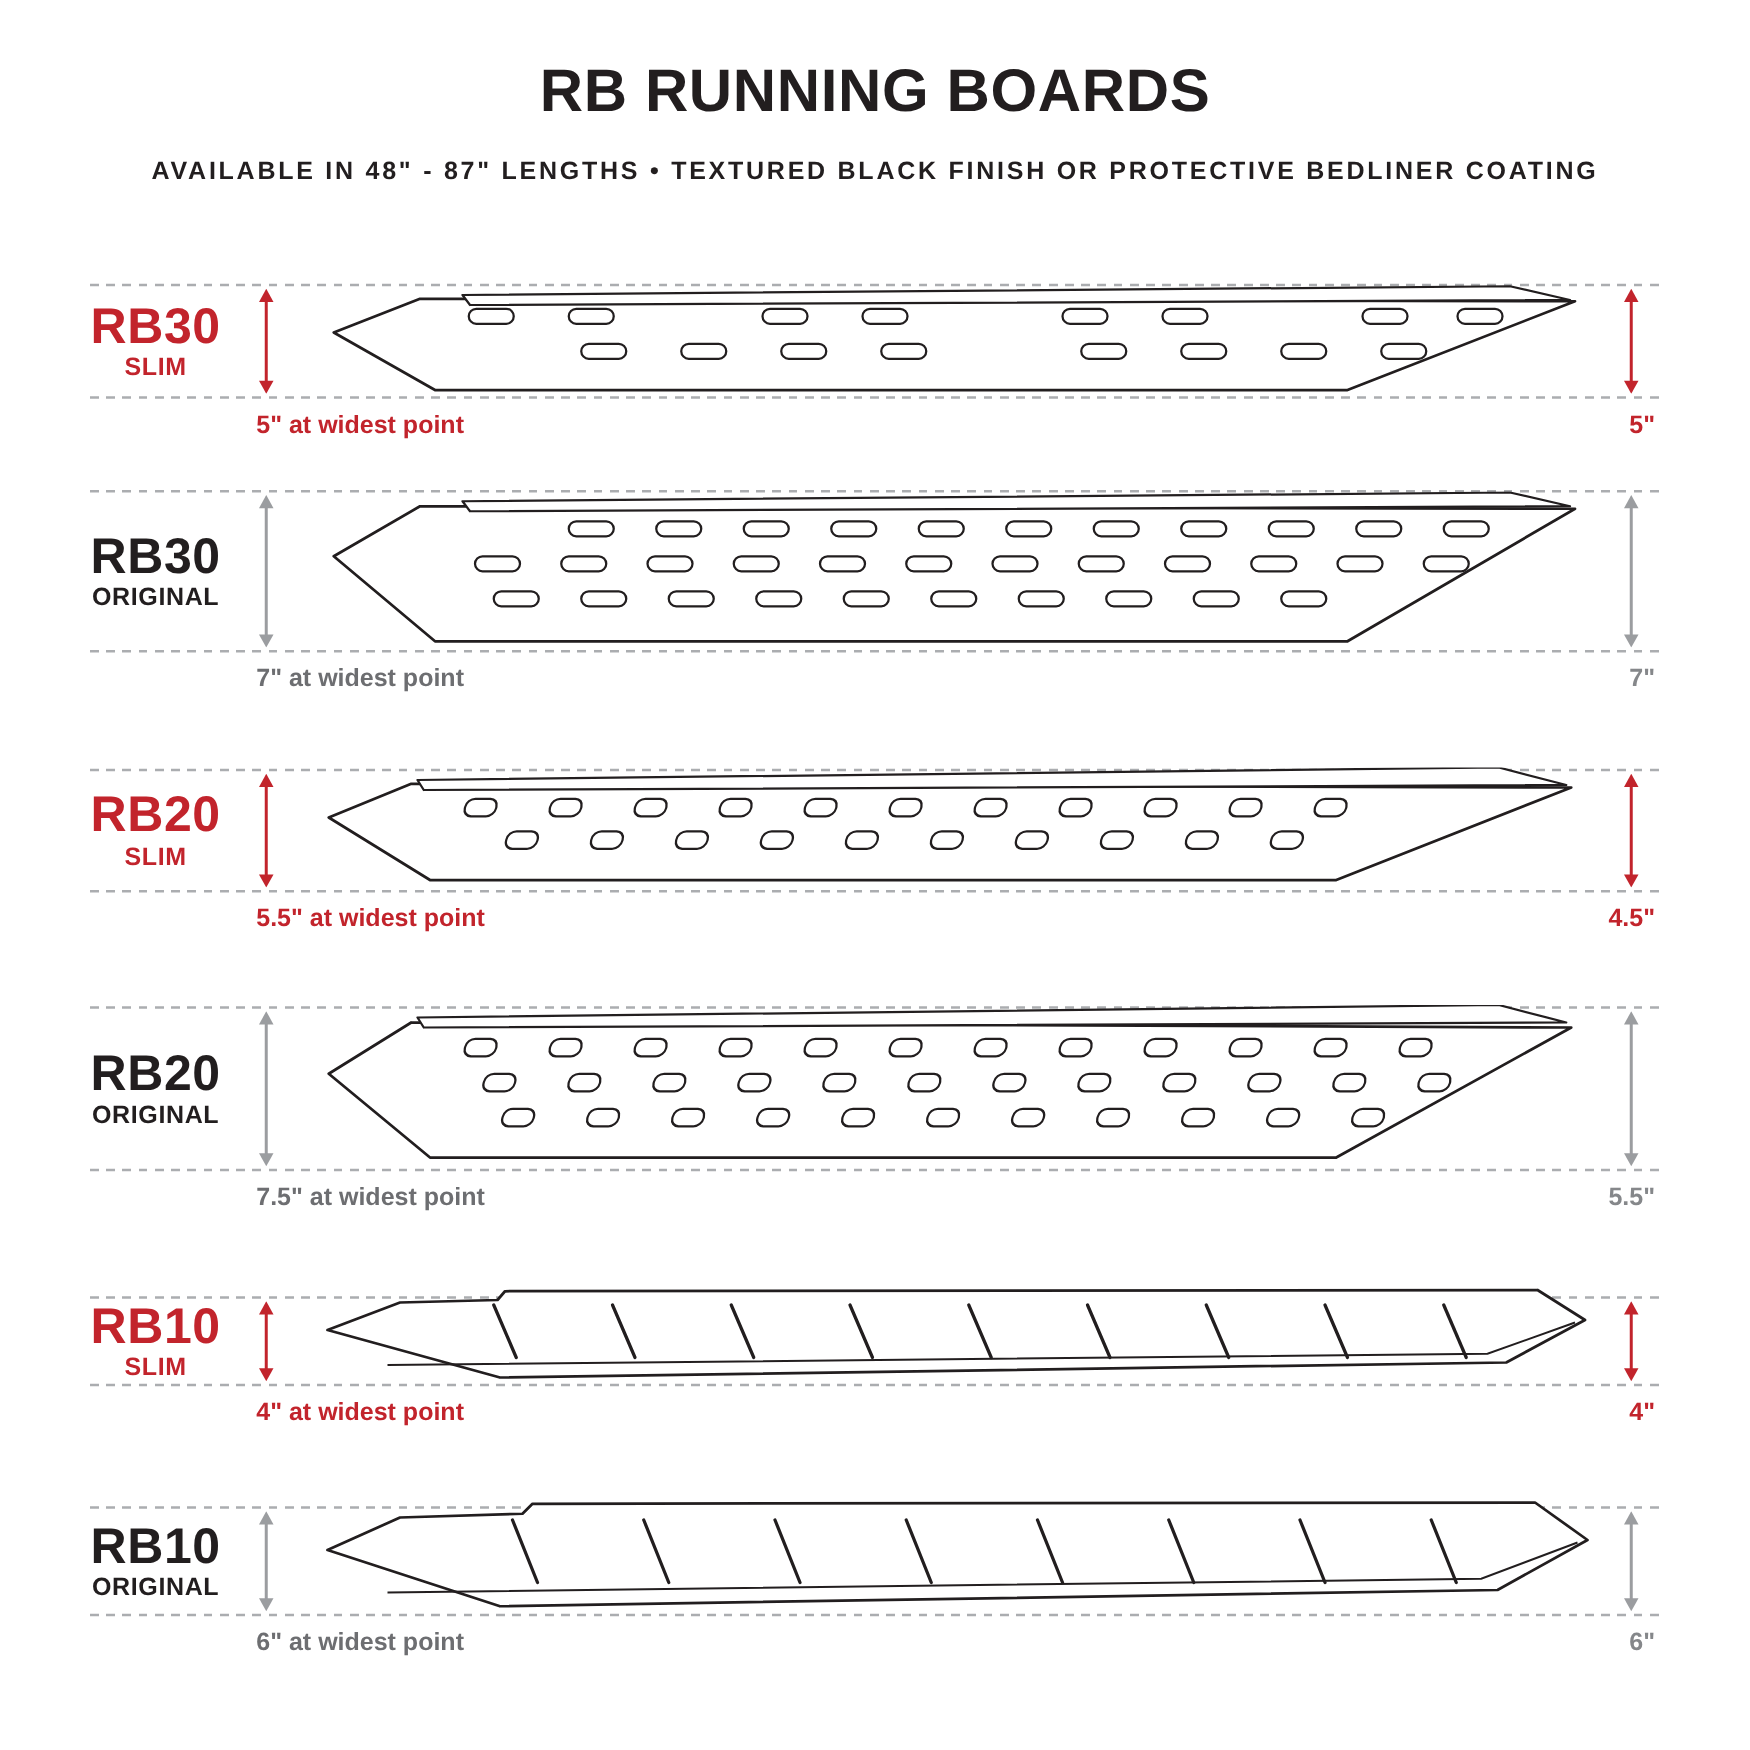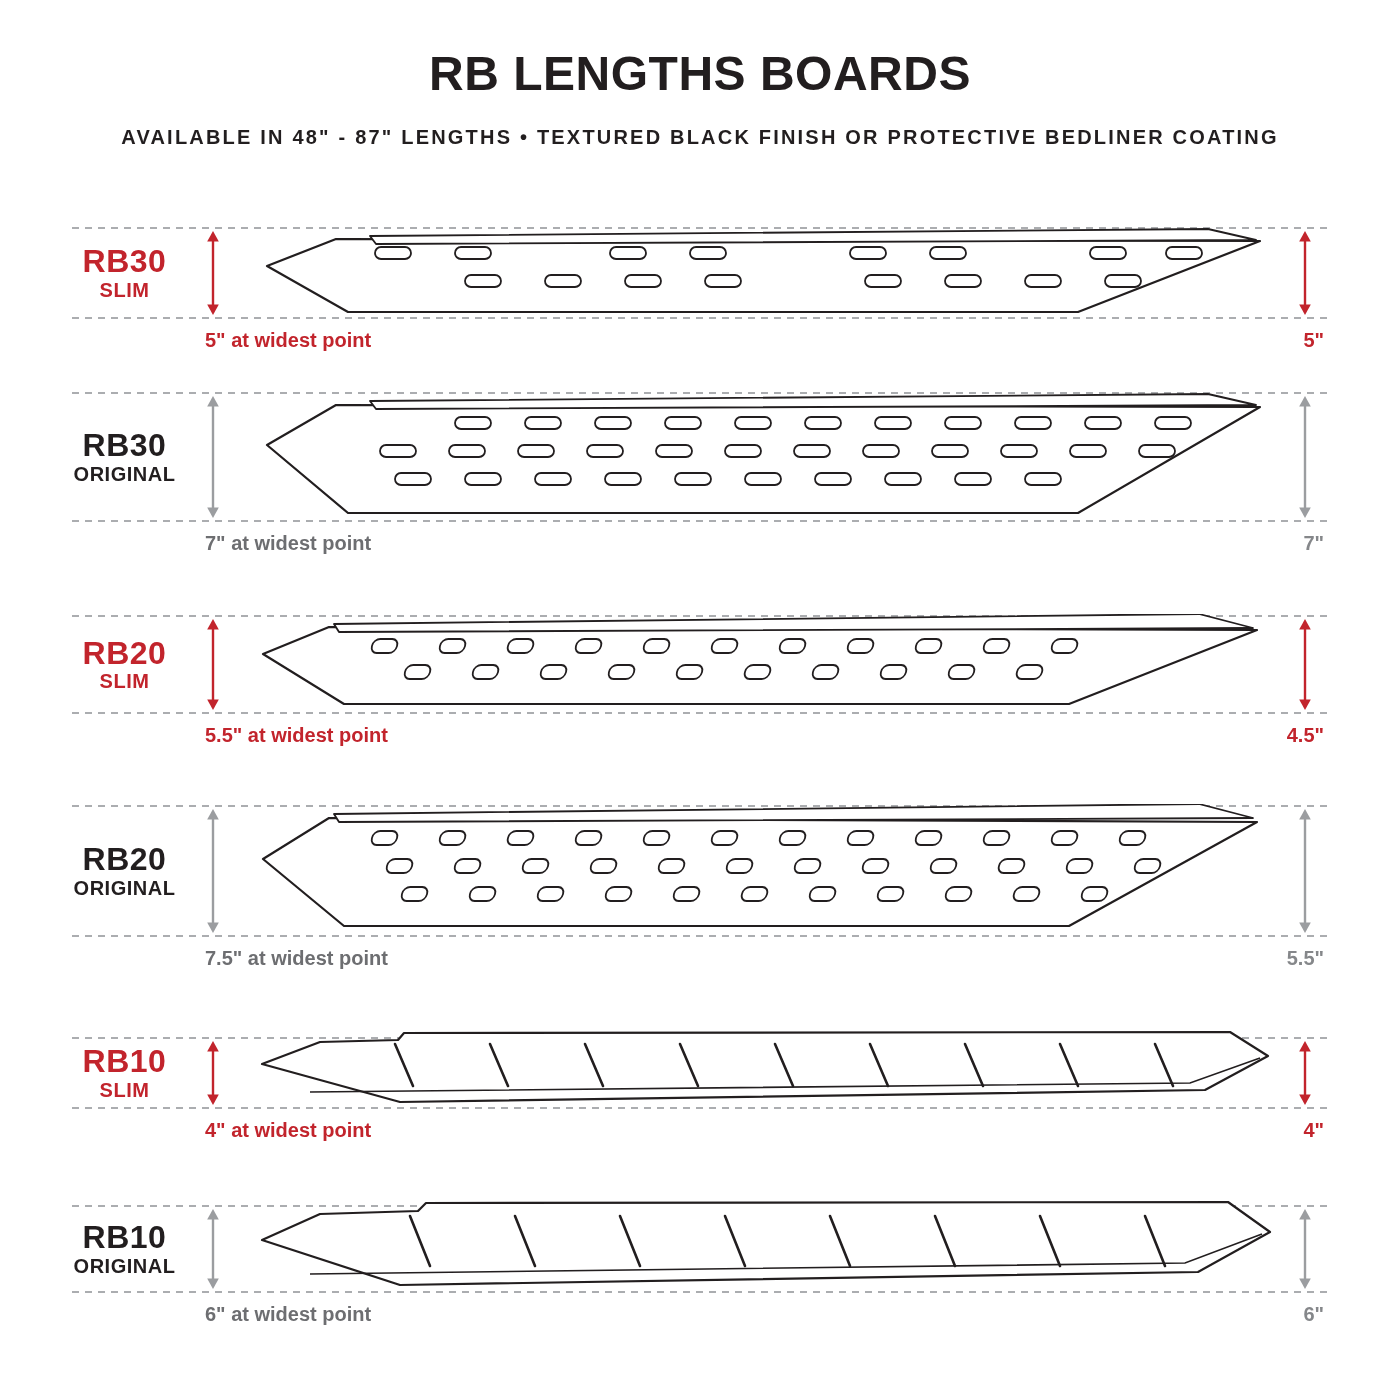--- a/index.html
+++ b/index.html
@@ -21,21 +21,21 @@
   .r5{top:1038px;height:70px}
   .r6{top:1206px;height:86px}
 
   .dash{position:absolute;left:72px;right:72px;height:2px;
         background:repeating-linear-gradient(90deg,#abadb0 0 7px,transparent 7px 13px);}
   .dash-top{top:-1px}
   .dash-bottom{bottom:-1px}
 
   .label{position:absolute;left:52px;width:145px;top:0;bottom:0;display:flex;
          flex-direction:column;justify-content:center;align-items:center;text-align:center;}
-  .model{font-size:32px;font-weight:800;letter-spacing:.5px;line-height:1.08;}
+  .model{font-size:40px;font-weight:800;letter-spacing:.5px;line-height:1.08;}
   .variant{font-size:20px;font-weight:700;letter-spacing:.5px;line-height:1.15;text-align:center;}
 
   .slim-c{color:#C2242C;}
   .dark-c{color:#221E1F;}
   .graynote{color:#6d6e71;}
   .graymeas{color:#85878a;}
   .grayarrow{color:#9b9da0;}
 
   .varrow{position:absolute;top:3px;bottom:3px;width:18px;}
   .varrow.left{left:204px}
@@ -50,21 +50,21 @@
   .b6{left:250px;top:-10px;width:1030px;height:96px}
 
   .note{position:absolute;top:calc(100% + 11px);left:205px;font-size:20px;font-weight:700;white-space:nowrap;}
   .measure{position:absolute;top:calc(100% + 11px);right:76px;font-size:20px;font-weight:700;white-space:nowrap;}
 </style>
 </head>
 <body>
 
 <div id="stage">
 
-  <h1 id="title">RB LENGTHS BOARDS</h1>
+  <h1 id="title">RB RUNNING BOARDS</h1>
   <div id="subtitle">AVAILABLE IN 48" - 87" LENGTHS   •   TEXTURED BLACK FINISH OR PROTECTIVE BEDLINER COATING</div>
 
   <section class="row r1">
     <div class="dash dash-top"></div>
     <div class="dash dash-bottom"></div>
     <div class="label">
       <div class="model slim-c">RB30</div>
       <div class="variant slim-c">SLIM</div>
     </div>
     <div class="varrow left slim-c"><svg width="18" height="84" viewBox="0 0 18 84">

